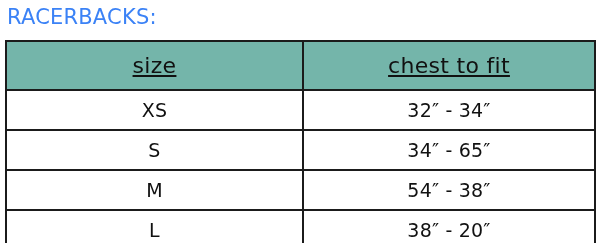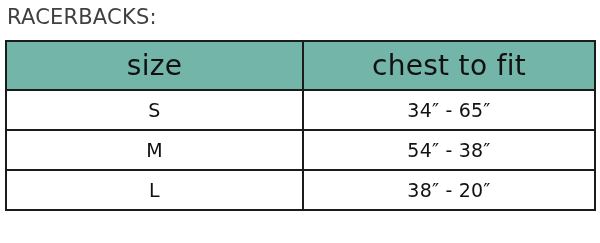--- a/index.html
+++ b/index.html
@@ -23,21 +23,21 @@
 
   
   .page-title {
     position: absolute;
     left: 7px;
     top: 3px;
     font-family: "DejaVu Sans", sans-serif;
     font-size: 21px;
     line-height: 28px;
     font-weight: 400;
-    color: #404040;
+    color: #3b82f6;
     letter-spacing: 0.2px;
     white-space: nowrap;
   }
 
   
   .size-table {
     position: absolute;
     left: 5px;
     top: 40px;
     width: 589px;
@@ -57,23 +57,24 @@
     font-family: "DejaVu Sans", sans-serif;
     font-weight: 400;
   }
 
   .col-size   { width: 297px; }
   .col-chest  { width: 292px; }
 
   .size-table thead th {
     background: #74b5aa;
     height: 47px;
-    font-size: 28px;
+    font-size: 22px;
     letter-spacing: 0.3px;
     font-weight: 400;
+    text-decoration: underline;
   }
 
   .size-table tbody td {
     background: #ffffff;
     height: 38px;
     font-size: 19px;
     letter-spacing: 0.2px;
   }
 
   .cell-inner {
@@ -99,20 +100,28 @@
           <span class="cell-inner">size</span>
         </th>
         <th>
           <span class="cell-inner">chest to fit</span>
         </th>
       </tr>
     </thead>
     <tbody>
       <tr>
         <td>
+          <span class="cell-inner">XS</span>
+        </td>
+        <td>
+          <span class="cell-inner">32″ - 34″</span>
+        </td>
+      </tr>
+      <tr>
+        <td>
           <span class="cell-inner">S</span>
         </td>
         <td>
           <span class="cell-inner">34″ - 65″</span>
         </td>
       </tr>
       <tr>
         <td>
           <span class="cell-inner">M</span>
         </td>

